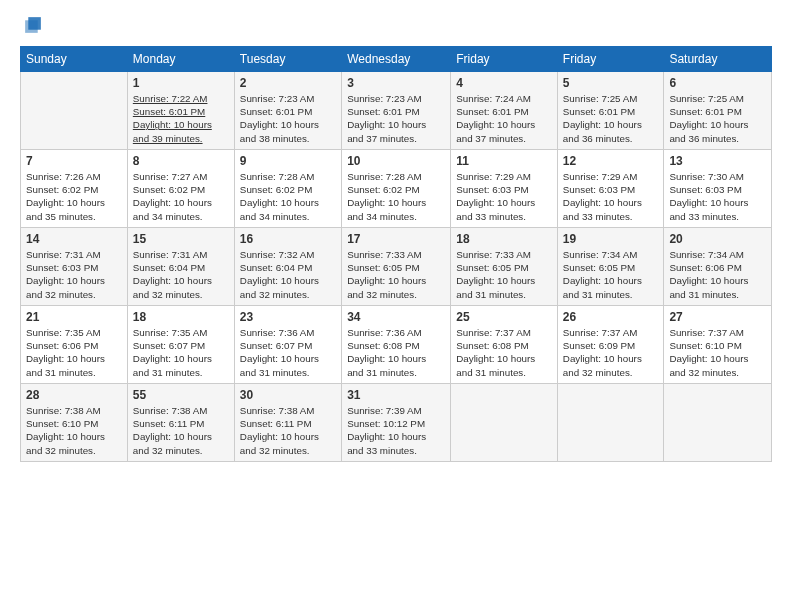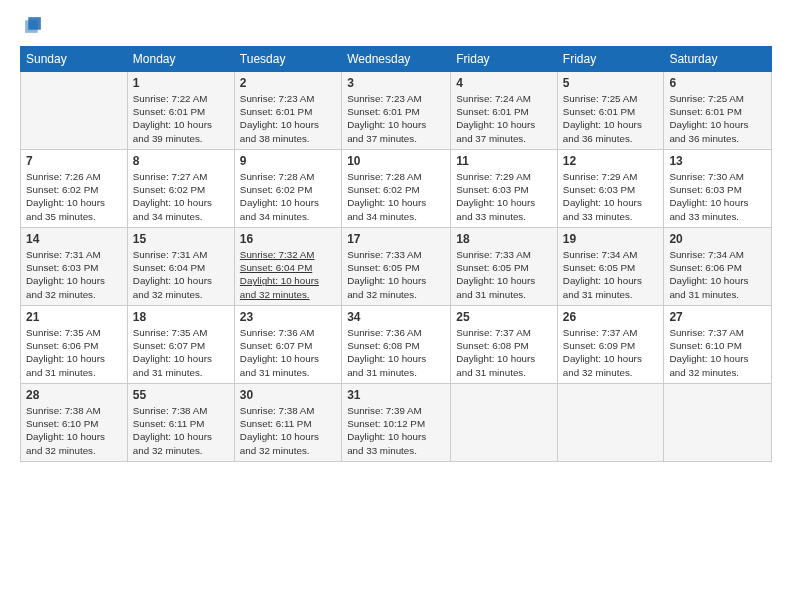--- a/index.html
+++ b/index.html
@@ -134,21 +134,21 @@
           <th>Tuesday</th>
           <th>Wednesday</th>
           <th>Friday</th>
           <th>Friday</th>
           <th>Saturday</th>
         </tr>
     </thead>
     <tbody id="calendar-body">
         <tr>
           <td class="empty-cell"></td>
-          <td><span class="day-num">1</span><span class="day-info" style="white-space: pre-line;">Sunrise: 7:22 AM
+          <td><span class="day-num">1</span><span class="day-info" style="white-space: pre-line; text-decoration: underline;">Sunrise: 7:22 AM
 Sunset: 6:01 PM
 Daylight: 10 hours
 and 39 minutes.</span></td>
           <td><span class="day-num">2</span><span class="day-info" style="white-space: pre-line;">Sunrise: 7:23 AM
 Sunset: 6:01 PM
 Daylight: 10 hours
 and 38 minutes.</span></td>
           <td><span class="day-num">3</span><span class="day-info" style="white-space: pre-line;">Sunrise: 7:23 AM
 Sunset: 6:01 PM
 Daylight: 10 hours
@@ -198,21 +198,21 @@
         </tr>
         <tr>
           <td><span class="day-num">14</span><span class="day-info" style="white-space: pre-line;">Sunrise: 7:31 AM
 Sunset: 6:03 PM
 Daylight: 10 hours
 and 32 minutes.</span></td>
           <td><span class="day-num">15</span><span class="day-info" style="white-space: pre-line;">Sunrise: 7:31 AM
 Sunset: 6:04 PM
 Daylight: 10 hours
 and 32 minutes.</span></td>
-          <td><span class="day-num">16</span><span class="day-info" style="white-space: pre-line; text-decoration: underline;">Sunrise: 7:32 AM
+          <td><span class="day-num">16</span><span class="day-info" style="white-space: pre-line;">Sunrise: 7:32 AM
 Sunset: 6:04 PM
 Daylight: 10 hours
 and 32 minutes.</span></td>
           <td><span class="day-num">17</span><span class="day-info" style="white-space: pre-line;">Sunrise: 7:33 AM
 Sunset: 6:05 PM
 Daylight: 10 hours
 and 32 minutes.</span></td>
           <td><span class="day-num">18</span><span class="day-info" style="white-space: pre-line;">Sunrise: 7:33 AM
 Sunset: 6:05 PM
 Daylight: 10 hours

